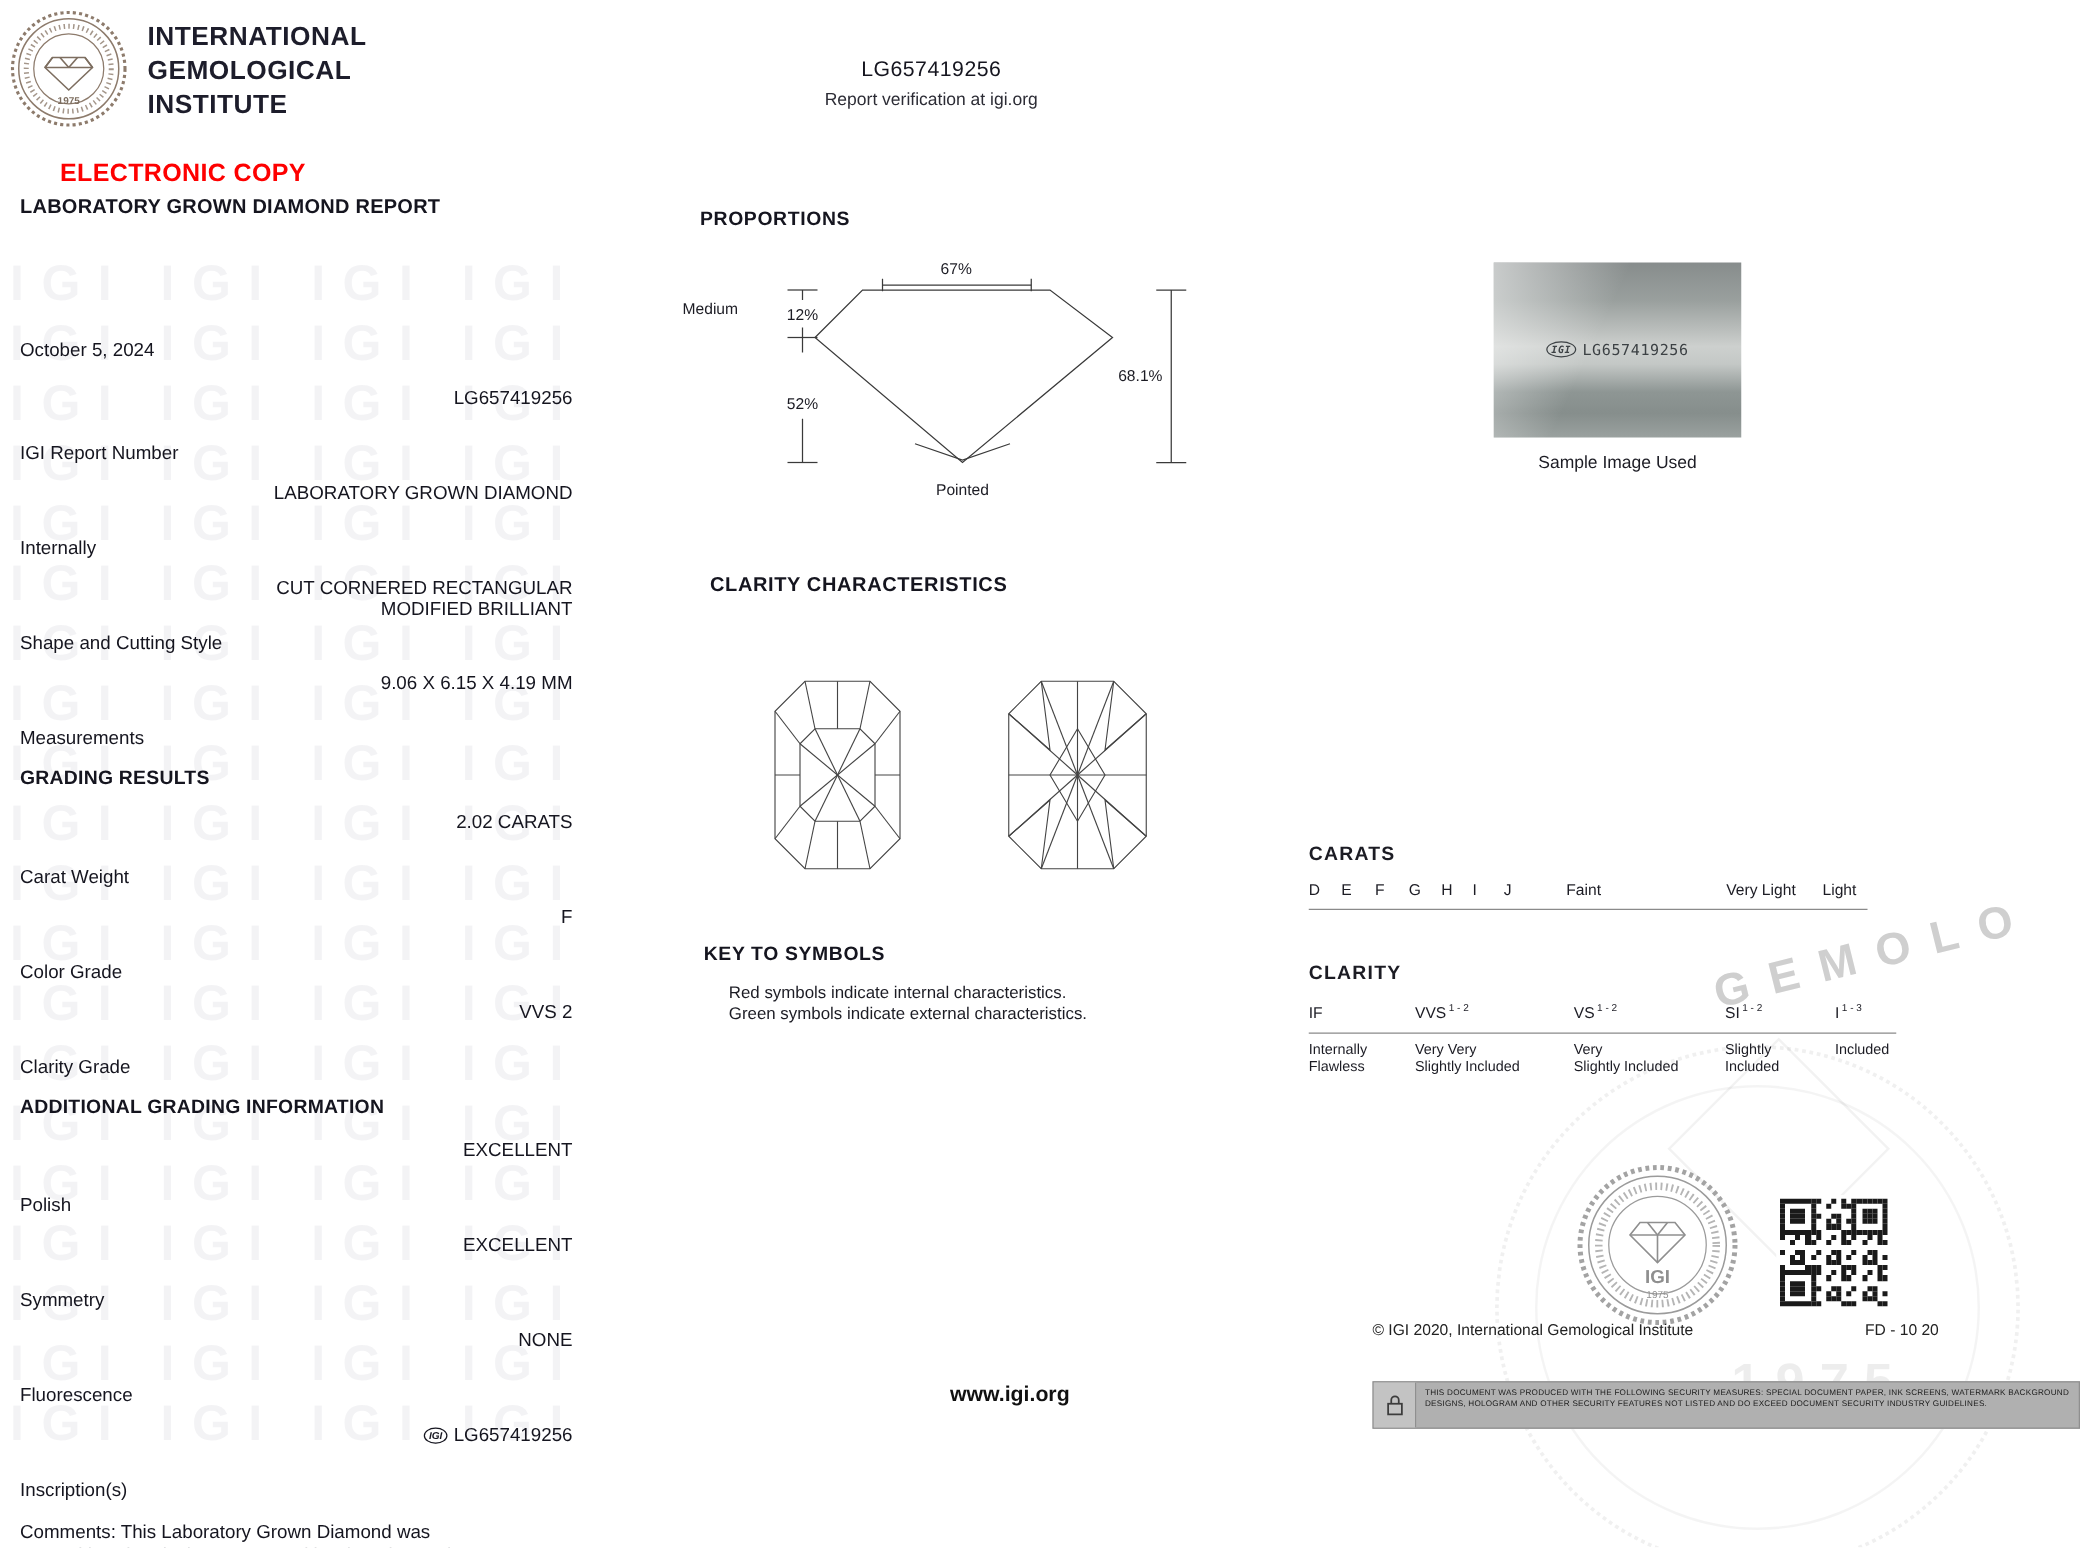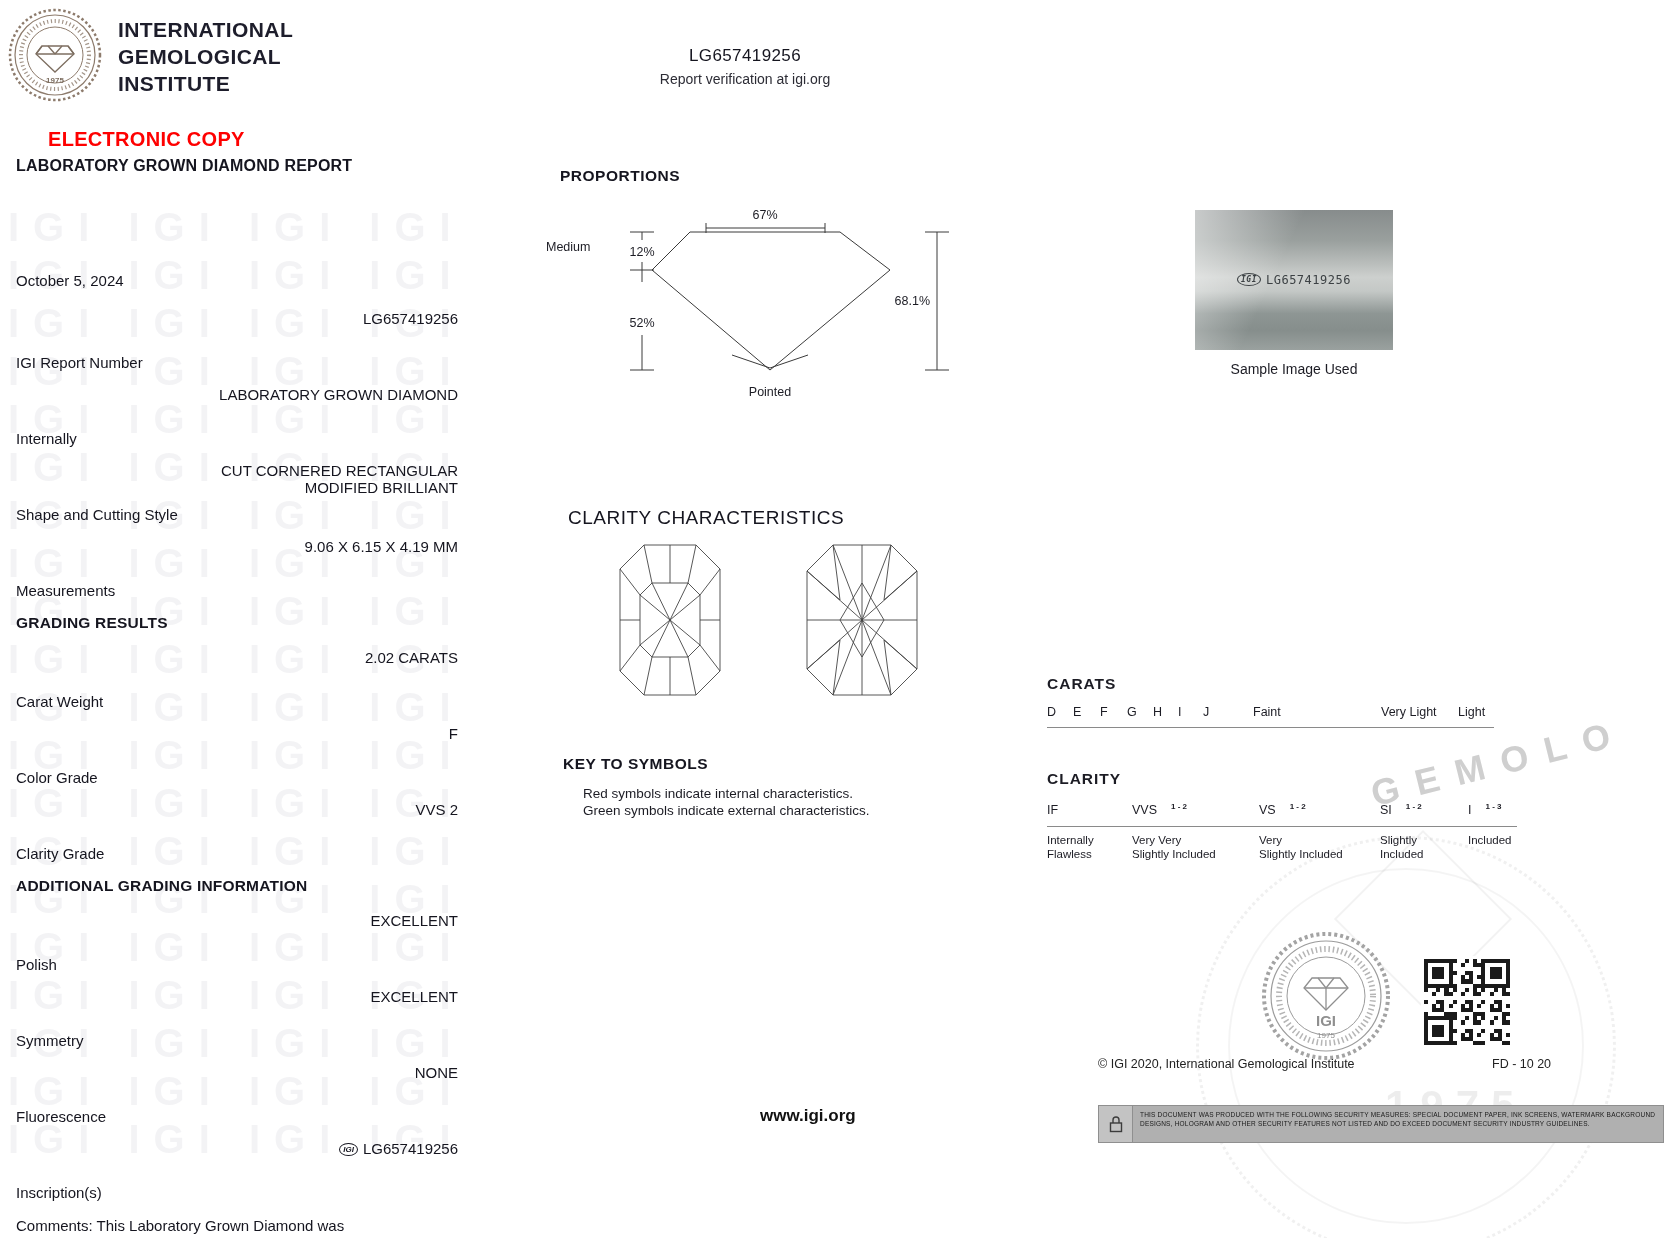--- a/index.html
+++ b/index.html
@@ -28,21 +28,21 @@
   .comments { white-space:pre-line; margin-top:8px; line-height:19px; }
   .type-line { margin-top:2px; line-height:21px; }
   .igi-mark { display:inline-block; border:1px solid currentColor; border-radius:50%;
               font-size:8px; font-weight:bold; font-style:italic; padding:1px 3px; margin-right:5px; vertical-align:2px; }
 
   
   .prop-head { position:absolute; left:560px; top:167px; font-size:15.5px; font-weight:bold; letter-spacing:0.5px; }
   .prop-svg { position:absolute; left:532px; top:190px; width:430px; height:225px; }
 
   
-  .cc-head { position:absolute; left:568px; top:507px; font-size:19px; font-weight:normal; letter-spacing:0.5px; }
+  .cc-head { position:absolute; left:568px; top:460px; font-size:16px; font-weight:bold; letter-spacing:0.5px; }
   .cc-svg { position:absolute; left:612px; top:538px; width:330px; height:165px; }
   .key-head { position:absolute; left:563px; top:755px; font-size:15.5px; font-weight:bold; letter-spacing:0.5px; }
   .key-lines { position:absolute; left:583px; top:785px; font-size:13.5px; line-height:17px; color:#1c1c24; }
 
   
   .sample-img { position:absolute; left:1195px; top:210px; width:198px; height:140px;
     background:linear-gradient(180deg,#878c8c 0%,#9aa09e 22%,#b9bdbb 38%,#cdd0ce 48%,#c4c8c6 58%,#8e9694 74%,#868e8c 86%,#9aa19f 100%); }
   .sample-img::before { content:""; position:absolute; inset:0;
     background:linear-gradient(115deg, rgba(255,255,255,0.55), rgba(255,255,255,0) 42%); }
   .sample-inscription { position:absolute; left:42px; top:63px; font-family:"DejaVu Sans Mono", monospace;
@@ -52,21 +52,21 @@
   
   .color-sec { position:absolute; left:1047px; top:675px; width:447px; }
   .scale-head { font-size:15.5px; font-weight:bold; letter-spacing:1px; color:#1c1c24; }
   .color-sec .grade { position:absolute; top:30px; font-size:12.5px; color:#1c1c24; }
   .color-line { position:absolute; left:0; top:52px; width:447px; height:1px; background:#8a8a8a; }
   .cg0{left:0px}.cg1{left:26px}.cg2{left:53px}.cg3{left:80px}.cg4{left:106px}.cg5{left:131px}.cg6{left:156px}
   .cg7{left:206px}.cg8{left:334px}.cg9{left:411px}
 
   .clarity-sec { position:absolute; left:1047px; top:770px; width:470px; }
   .clarity-sec .code { position:absolute; top:32px; font-size:12.5px; color:#1c1c24; }
-  .clarity-sec .csup { font-size:8px; vertical-align:5px; margin-left:14px;font-weight:bold; }
+  .clarity-sec .csup { font-size:8px; vertical-align:5px; margin-left:2px; }
   .clarity-line { position:absolute; left:0; top:56px; width:470px; height:1px; background:#8a8a8a; }
   .clarity-sec .cdesc { position:absolute; top:63px; width:112px; font-size:11.5px; line-height:14px;
                         color:#1c1c24; white-space:pre-line; }
   .cc0{left:0px}.cc1{left:85px}.cc2{left:212px}.cc3{left:333px}.cc4{left:421px}
 
   
   .ring1 { position:absolute; left:1196px; top:836px; width:420px; height:420px; border:3px dotted rgba(0,0,0,0.06); border-radius:50%; }
   .ring2 { position:absolute; left:1228px; top:868px; width:356px; height:356px; border:2px solid rgba(0,0,0,0.045); border-radius:50%; }
   .wm-diamond { position:absolute; left:1360px; top:856px; width:126px; height:126px; border:2px solid rgba(0,0,0,0.05); transform:rotate(45deg); }
   .wm-arc { position:absolute; left:1368px; top:742px; transform:rotate(-14deg); font-size:36px; letter-spacing:17px; color:#cfcfcf; font-weight:bold; }

